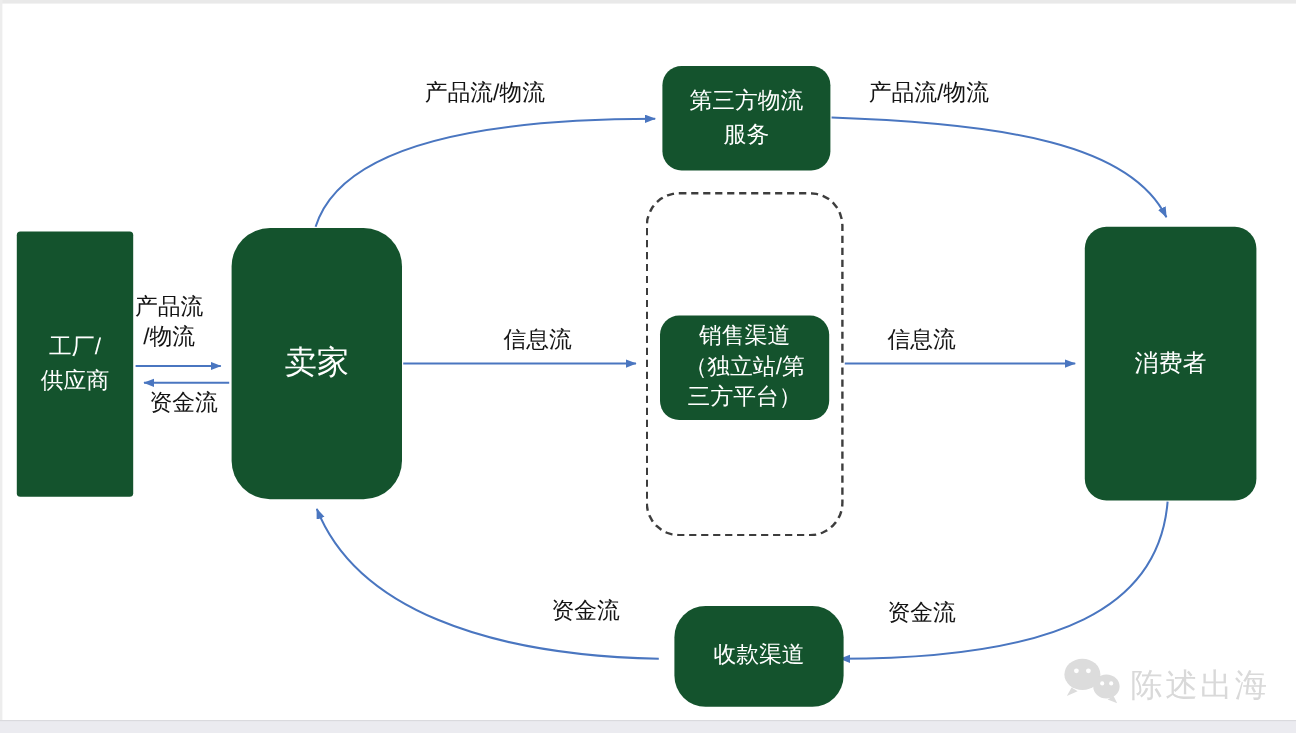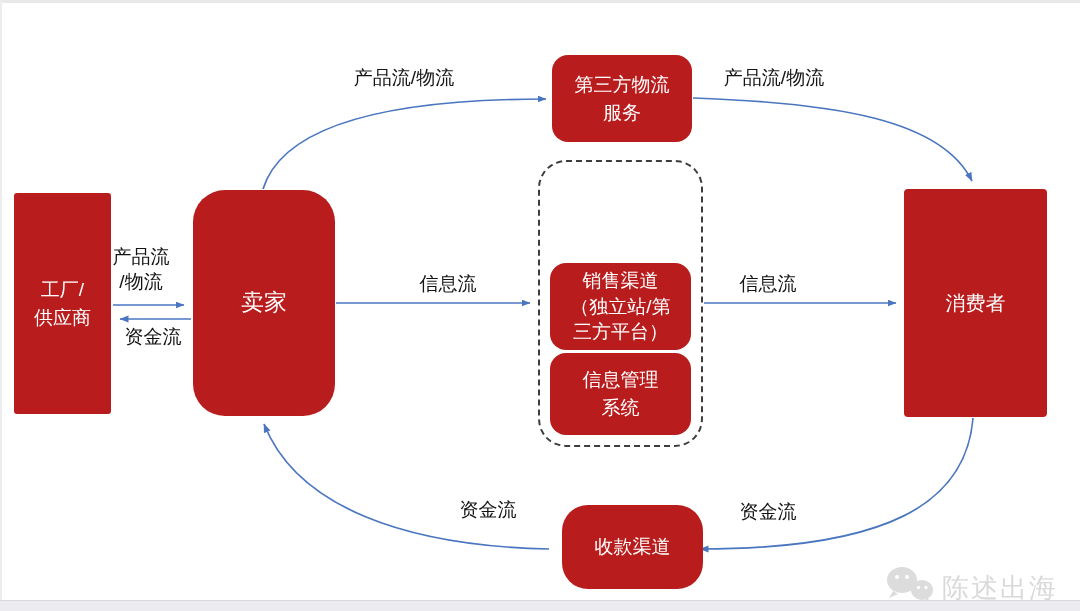--- a/index.html
+++ b/index.html
@@ -13,35 +13,35 @@
   }
   
   .frame-top    { position: absolute; left: 0; top: 0; width: 1080px; height: 3px; background: #e9e9e9; }
   .frame-left   { position: absolute; left: 0; top: 0; width: 2px; height: 600px; background: #ededed; }
   .bottom-bar   { position: absolute; left: 0; top: 600px; width: 1080px; height: 11px;
                   background: #ebebf0; border-top: 1px solid #dadade; box-sizing: border-box; }
 
   
   .node {
     position: absolute;
-    background: #b91c1c;
+    background: #14532d;
     color: #ffffff;
     display: flex;
     align-items: center;
     justify-content: center;
     text-align: center;
     font-size: 19px;
     line-height: 1.45;
     white-space: pre-line;
     box-sizing: border-box;
   }
   .node-factory   { left: 14px;  top: 193px; width: 97px;  height: 221px; border-radius: 3px; }
-  .node-seller    { left: 193px; top: 190px; width: 142px; height: 226px; border-radius: 32px; font-size: 23px; font-family: Liberation Serif, serif; }
+  .node-seller    { left: 193px; top: 190px; width: 142px; height: 226px; border-radius: 32px; font-size: 27px; font-family: Liberation Serif, serif; }
   .node-logistics { left: 552px; top: 55px;  width: 140px; height: 87px;  border-radius: 16px; }
-  .node-consumer  { left: 904px; top: 189px; width: 143px; height: 228px; border-radius: 4px; font-size: 20px; }
+  .node-consumer  { left: 904px; top: 189px; width: 143px; height: 228px; border-radius: 18px; font-size: 20px; }
   .node-payment   { left: 562px; top: 505px; width: 141px; height: 84px;  border-radius: 26px; }
 
   .dashed-group {
     position: absolute;
     left: 538px; top: 160px; width: 165px; height: 287px;
     border: 2px dashed #3d3d3d;
     border-radius: 28px;
     box-sizing: border-box;
   }
   .node-promotion { left: 550px; top: 172px; width: 141px; height: 83px; border-radius: 16px; }
@@ -64,21 +64,21 @@
   .lbl-info-left      { left: 402px; top: 272px; width: 92px; }
   .lbl-info-right     { left: 722px; top: 272px; width: 92px; }
   .lbl-capital-bl     { left: 442px; top: 498px; width: 92px; }
   .lbl-capital-br     { left: 722px; top: 500px; width: 92px; }
 
   .edges-svg { position: absolute; left: 0; top: 0; width: 1080px; height: 611px; pointer-events: none; }
 
   
   .watermark {
     position: absolute;
-    left: 884px; top: 565px;
+    left: 884px; top: 547px;
     display: flex;
     align-items: center;
     gap: 6px;
   }
   .watermark-text {
     color: #d9d9d9;
     font-size: 27px;
     letter-spacing: 2px;
     white-space: nowrap;
   }
@@ -117,22 +117,20 @@
   <div class="node node-logistics">第三方物流
 服务</div>
 
   <div class="dashed-group"></div>
 
 
   <div class="node node-sales">销售渠道
 （独立站/第
 三方平台）</div>
 
-  <div class="node node-infosys">信息管理
-系统</div>
 
   <div class="node node-consumer">消费者</div>
 
   <div class="node node-payment">收款渠道</div>
 
   <div class="edge-label lbl-product-left">产品流
 /物流</div>
   <div class="edge-label lbl-capital-left">资金流</div>
   <div class="edge-label lbl-product-tl">产品流/物流</div>
   <div class="edge-label lbl-product-tr">产品流/物流</div>

